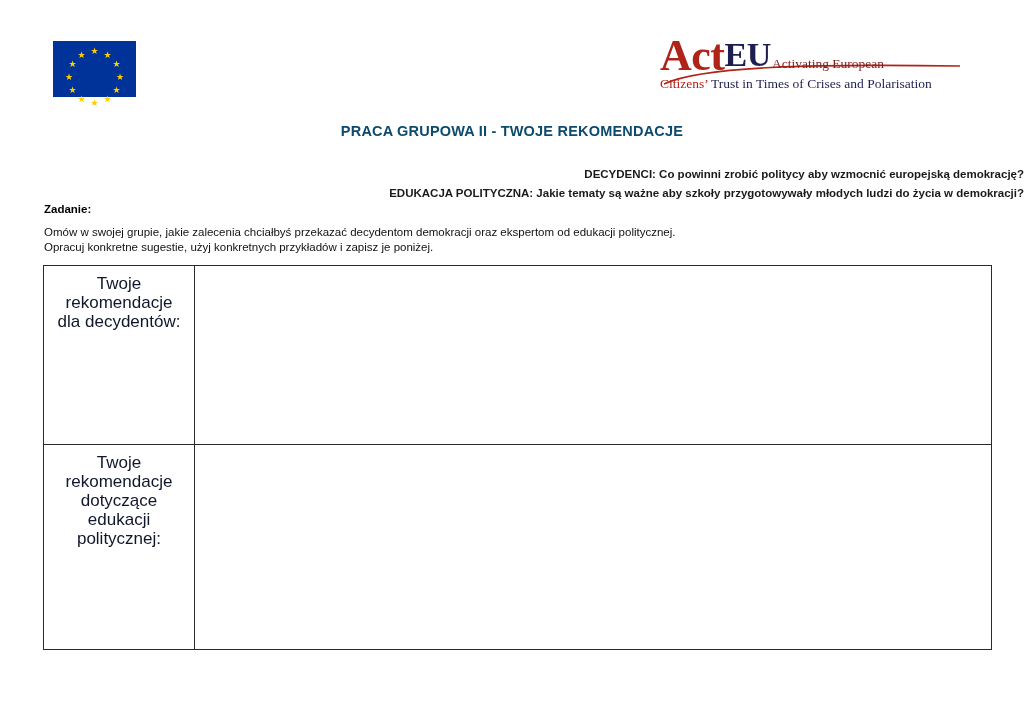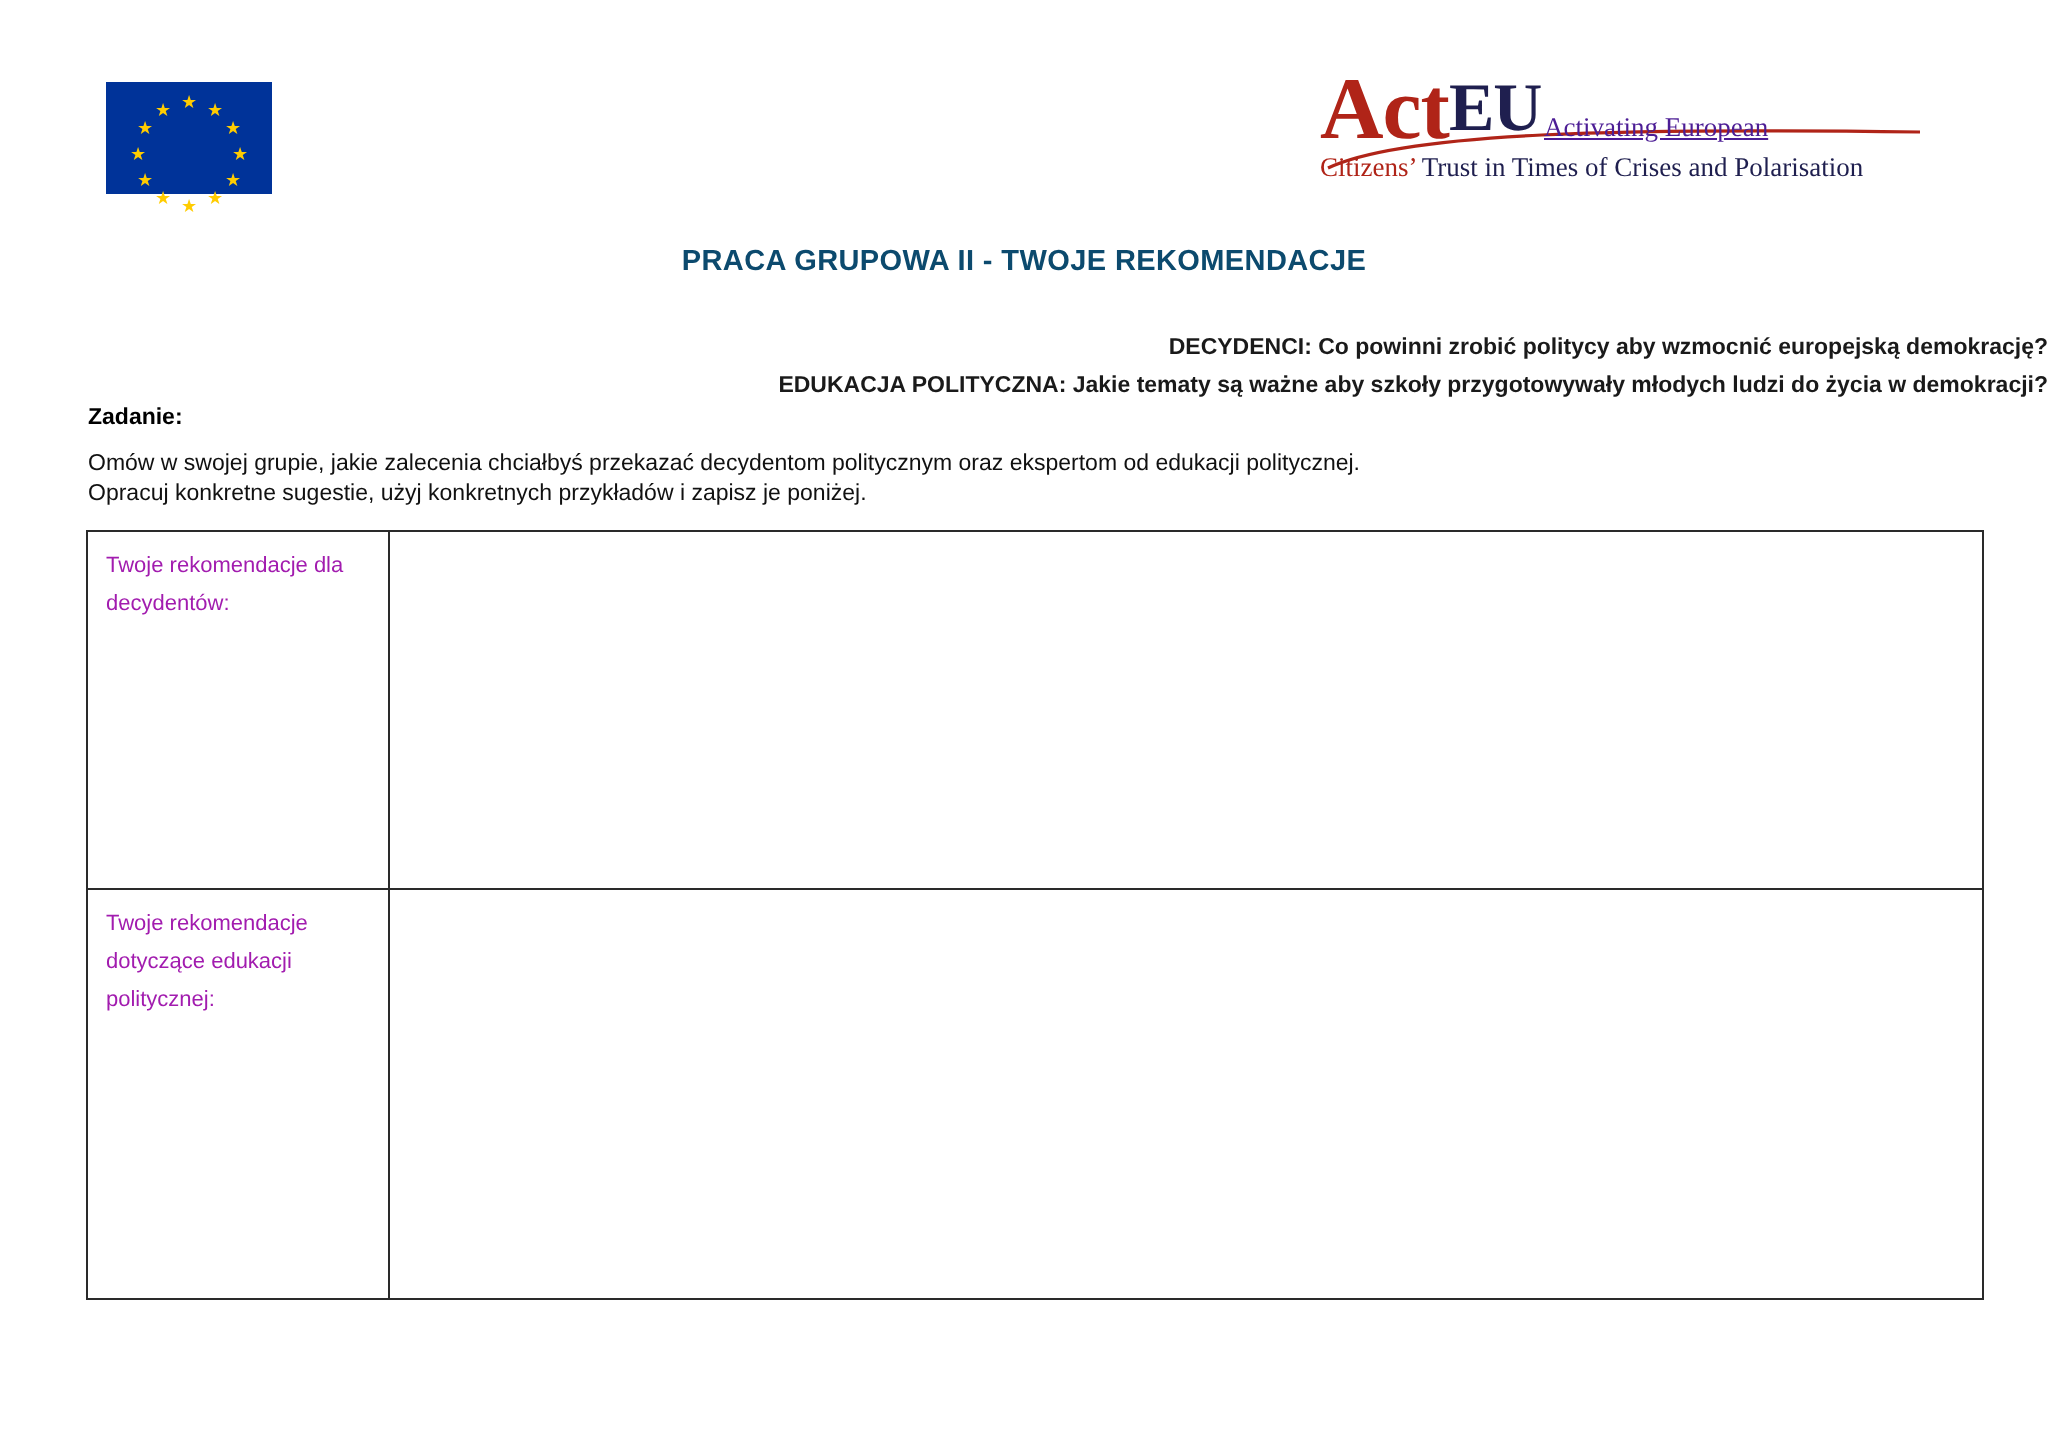--- a/index.html
+++ b/index.html
@@ -82,23 +82,22 @@
   }
   .acteu-main .eu-dark {
     color: #1F1F4F;
   }
   .acteu-sub1 {
     position: absolute;
     left: 112px;
     top: 18px;
     font-family: "Liberation Serif", serif;
     font-size: 13.5px;
-    color: #4c1d95;
+    color: #7f1d1d;
     white-space: nowrap;
-    text-decoration: underline;
   }
   .acteu-sub2 {
     position: absolute;
     left: 0px;
     top: 38px;
     font-family: "Liberation Serif", serif;
     font-size: 13.5px;
     color: #1F1F4F;
     white-space: nowrap;
   }
@@ -164,23 +163,24 @@
     border-collapse: collapse;
     table-layout: fixed;
   }
   .rec-table td {
     border: 1px solid #2a2a2a;
     vertical-align: top;
     padding: 8px 9px 0 9px;
   }
   .rec-table td.label-cell {
     width: 132px;
-    font-size: 11px;
+    font-size: 17px;
     line-height: 19px;
-    color: #a21caf;
+    color: #0f172a;
+    text-align: center;
   }
   .rec-table td.answer-cell {
     width: 778px;
   }
   .row-1 td { height: 170px; }
   .row-2 td { height: 196px; }
 
   .answer-area {
     width: 100%;
     height: 100%;
@@ -232,21 +232,21 @@
   </div>
 
 </div>
 
 <div class="doc-title">PRACA GRUPOWA II - TWOJE REKOMENDACJE</div>
 
 <div class="question-line q1">DECYDENCI: Co powinni zrobić politycy aby wzmocnić europejską demokrację?</div>
 <div class="question-line q2">EDUKACJA POLITYCZNA: Jakie tematy są ważne aby szkoły przygotowywały młodych ludzi do życia w demokracji?</div>
 
 <div class="task-heading">Zadanie:</div>
-<div class="task-line task-line-1">Omów w swojej grupie, jakie zalecenia chciałbyś przekazać decydentom politycznym oraz ekspertom od edukacji politycznej.</div>
+<div class="task-line task-line-1">Omów w swojej grupie, jakie zalecenia chciałbyś przekazać decydentom demokracji oraz ekspertom od edukacji politycznej.</div>
 <div class="task-line task-line-2">Opracuj konkretne sugestie, użyj konkretnych przykładów i zapisz je poniżej.</div>
 
 <table class="rec-table">
   <tbody>
       <tr class="row-1">
     <td class="label-cell">Twoje rekomendacje dla decydentów:</td>
     <td class="answer-cell">
       <textarea class="answer-area" rows="8" placeholder="" style=""></textarea>
     </td>
   </tr>

